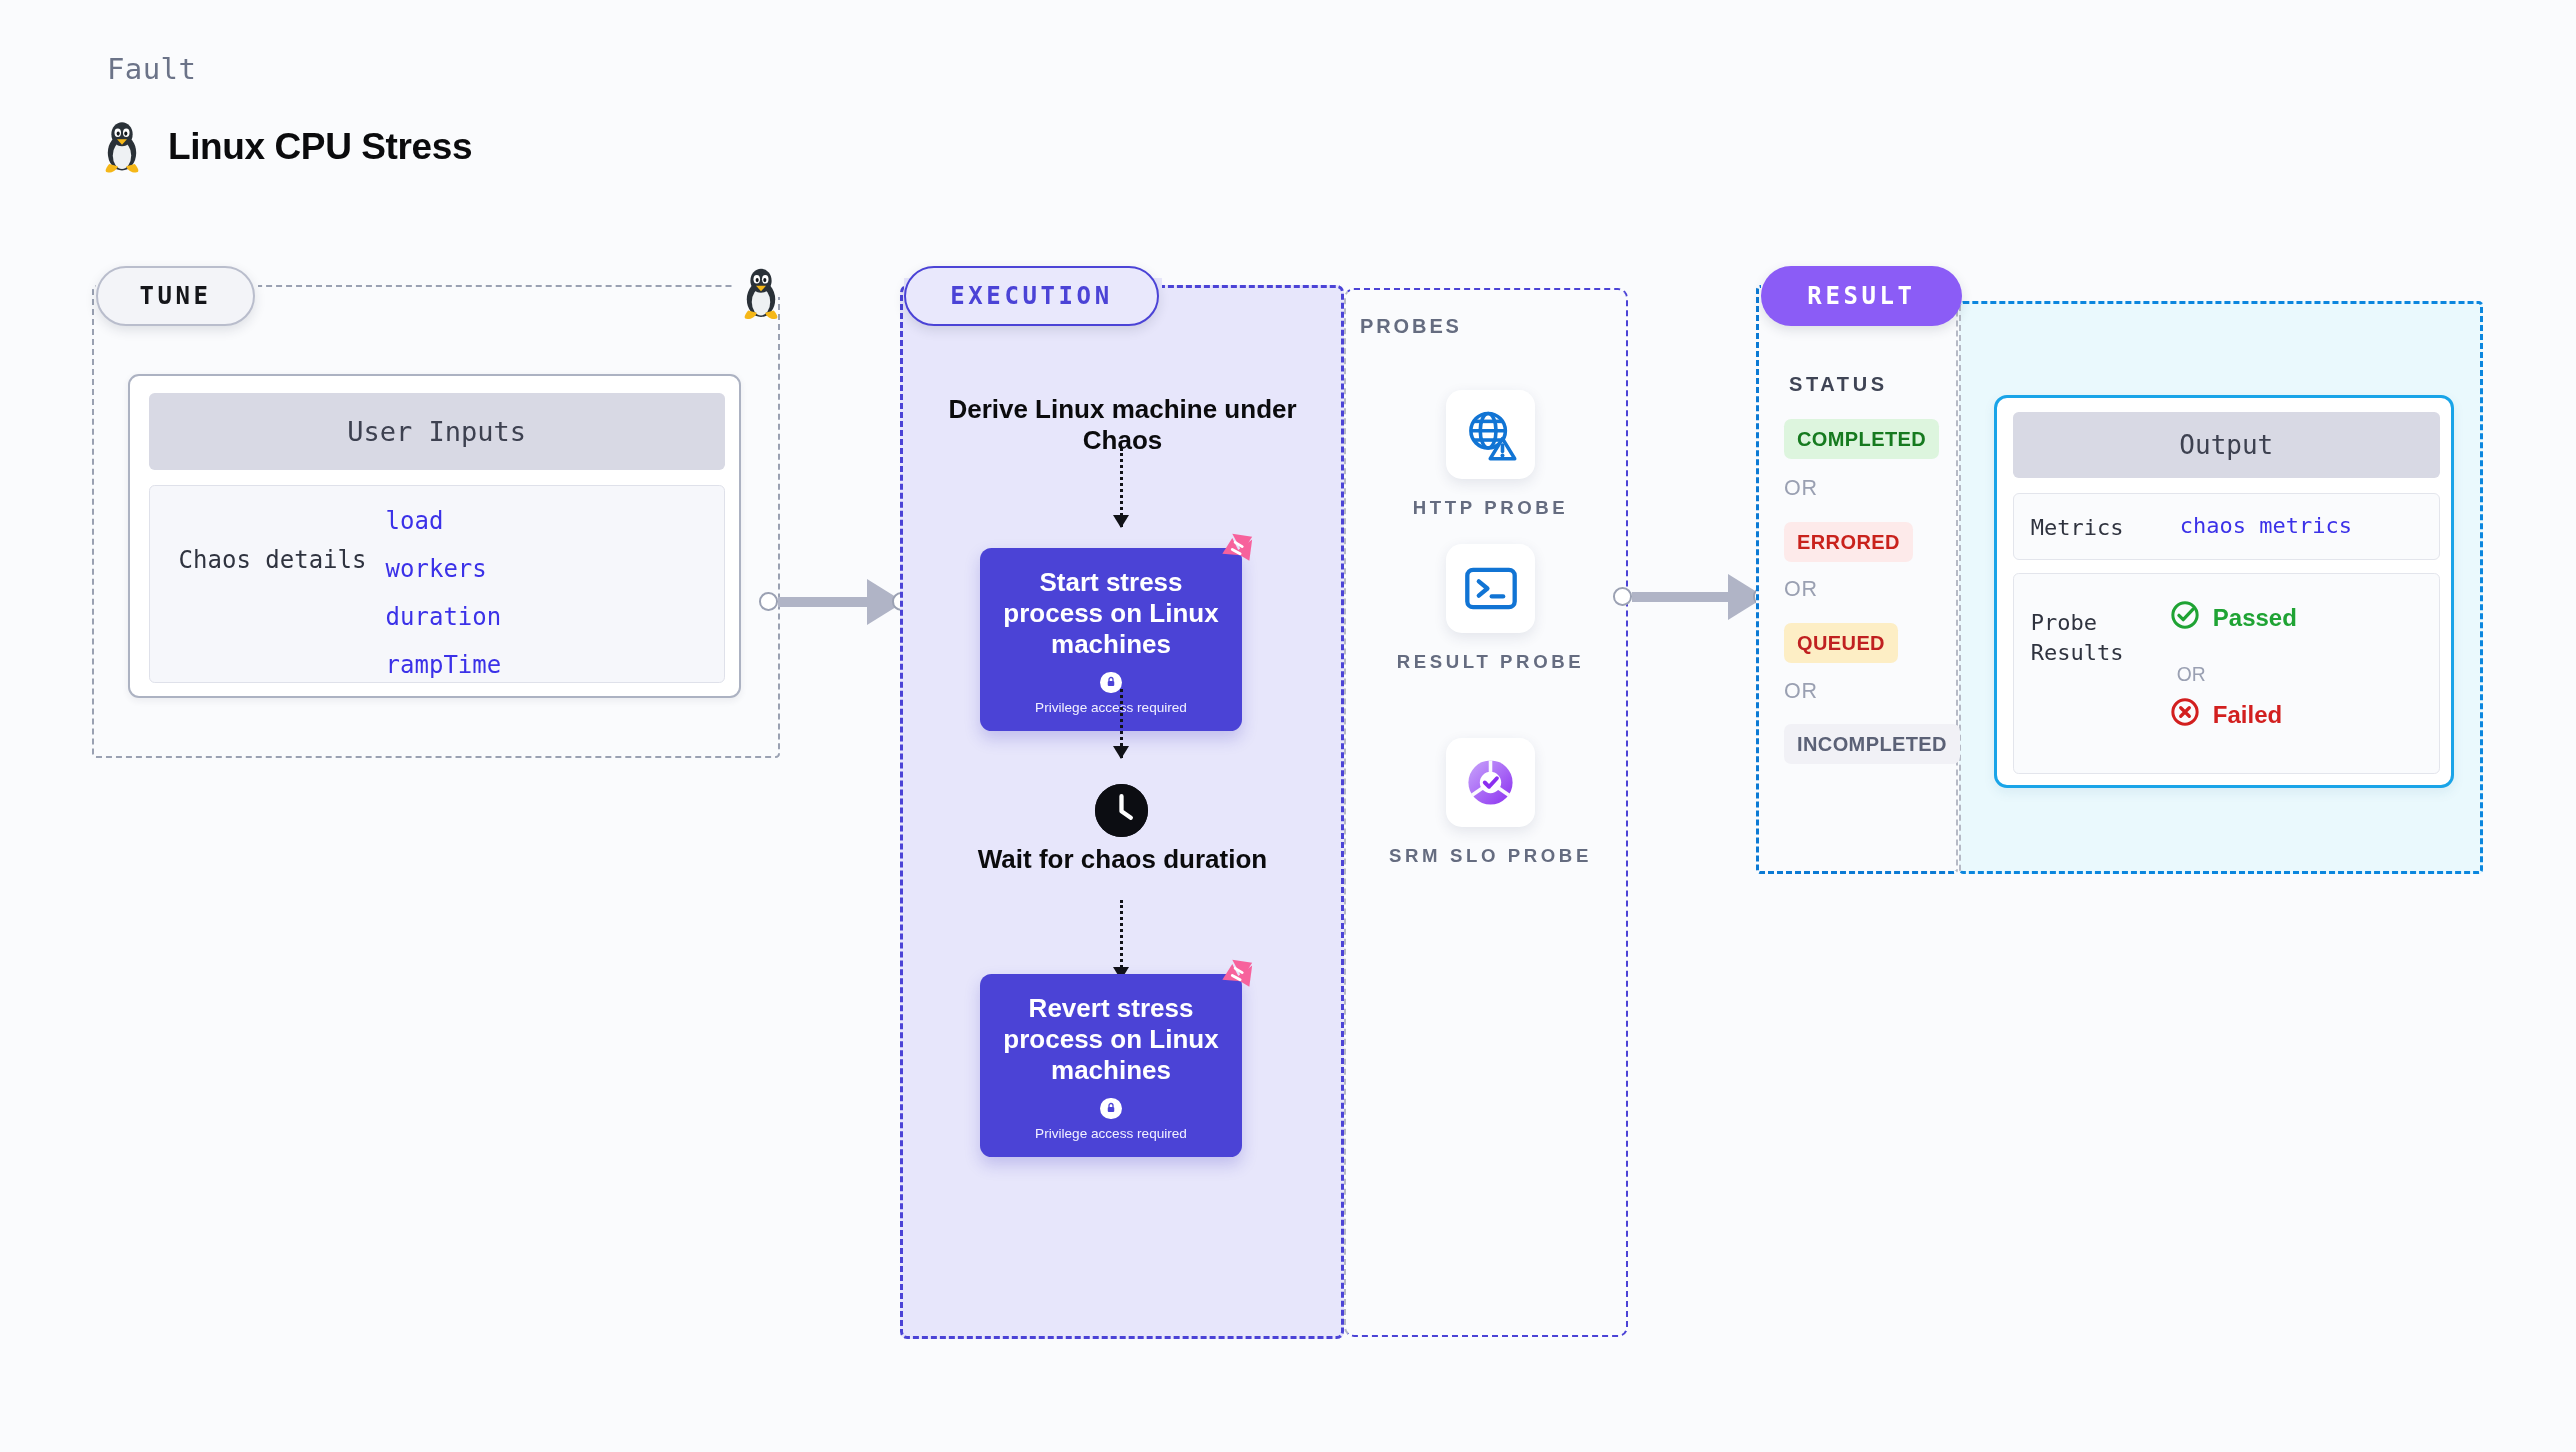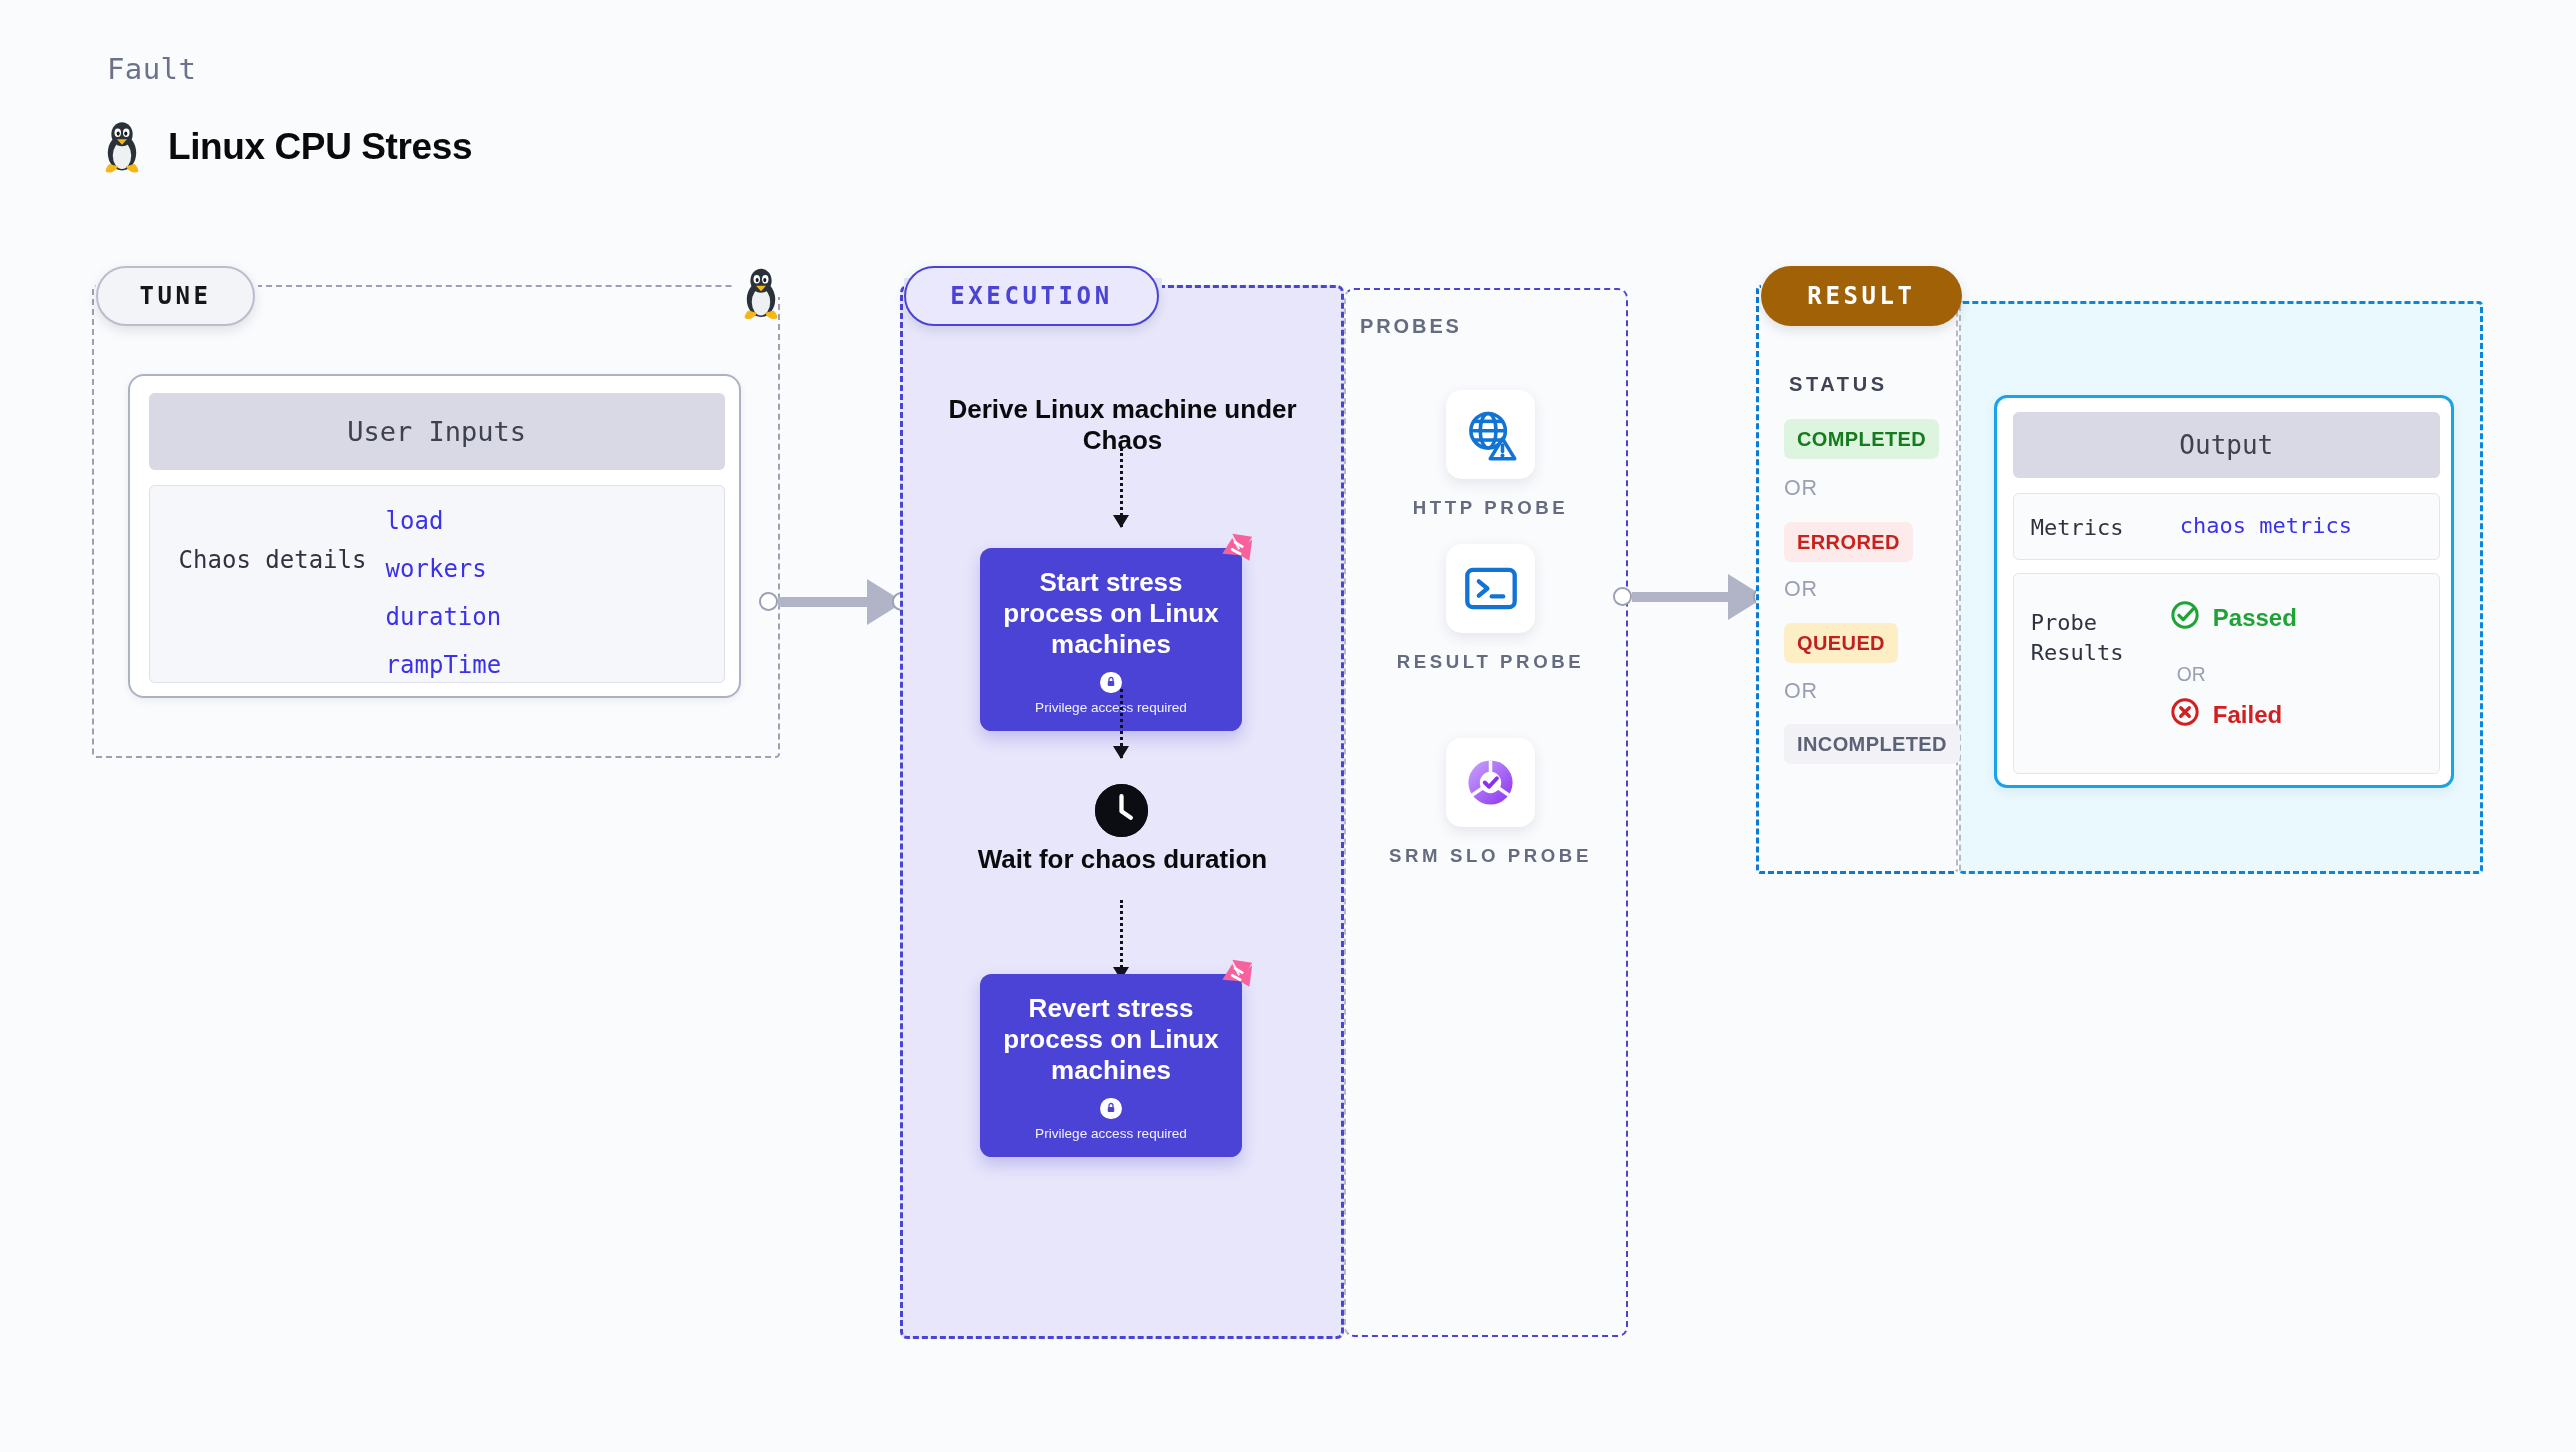--- a/index.html
+++ b/index.html
@@ -63,30 +63,30 @@
   .pill-tune {
     left: 96px; top: 266px; width: 159px; height: 60px;
     background: #f3f4f8; border: 2.1px solid #b9bdcc; color: #15161a; font-size: 24px;
   }
   .pill-exec {
     left: 904px; top: 266px; width: 255px; height: 60px;
     background: #e9e8fc; border: 2.9px solid #4b43d6; color: #4b43d6; font-size: 24px;
   }
   .pill-result {
     left: 1761px; top: 266px; width: 201px; height: 60px;
-    background: #a16207; border: none; color: #ffffff; font-size: 24px;
+    background: #8b5cf6; border: none; color: #ffffff; font-size: 24px;
   }
 
   
   .edge-mask { position: absolute; background: #fafbfd; }
 
   
   .ui-card {
     position: absolute; left: 128px; top: 374px; width: 613px; height: 324px;
-    background: #ffffff; border: 2.9px solid #acb2c2; border-radius: 16px;
+    background: #ffffff; border: 2.9px solid #acb2c2; border-radius: 11px;
     box-shadow: 0 2.9px 7.2px rgba(40,45,70,.07);
   }
   .ui-card-header {
     position: absolute; left: 18.6px; top: 17px; width: 576px; height: 77px;
     background: #d8d9e4; border-radius: 5.7px;
     display: flex; align-items: center; justify-content: center;
     font-family: "DejaVu Sans Mono", monospace; font-size: 27px; color: #3d4150;
   }
   .ui-card-body {
     position: absolute; left: 18.6px; top: 109px; width: 576px; height: 198px;

